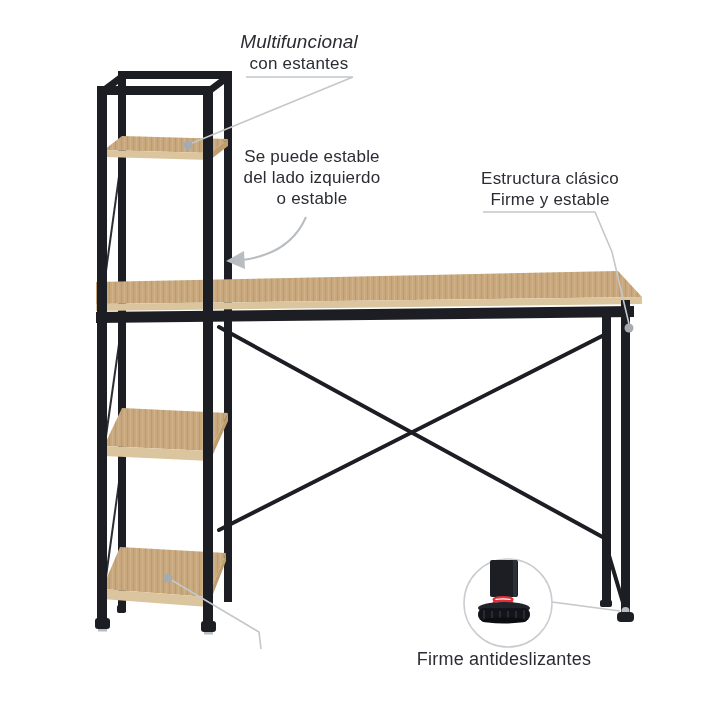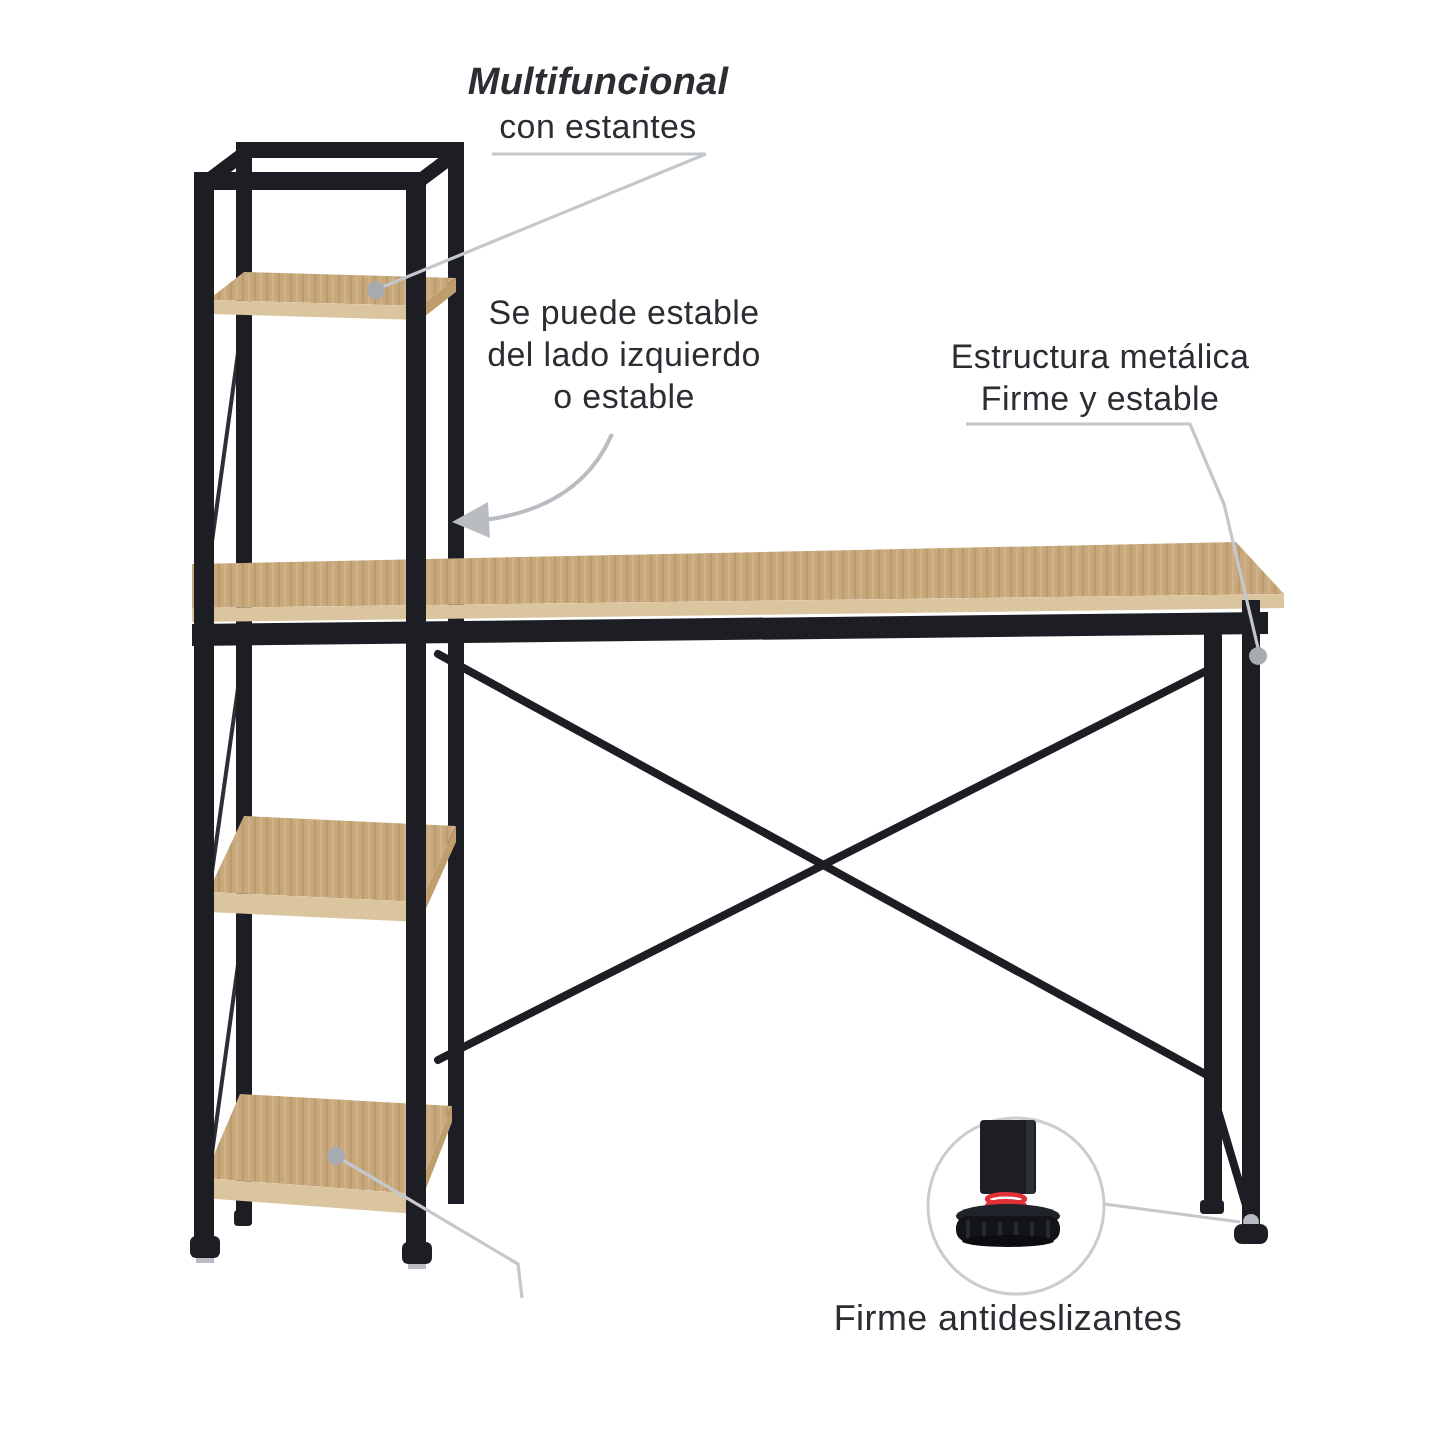--- a/index.html
+++ b/index.html
@@ -29,21 +29,21 @@
   .inset-circle { fill:#ffffff; stroke:var(--inset-border); stroke-width:1.5; }
   .spring  { stroke:var(--spring-red); stroke-width:2.2; fill:none; }
   .knurl   { stroke:#2b2e36; stroke-width:2; opacity:.85; }
 
   
   .label {
     position:absolute; transform:translateX(-50%);
     text-align:center; color:var(--text);
     font-size:17px; line-height:21px; letter-spacing:.2px; white-space:nowrap;
   }
-  .label .big { font-size:19px; line-height:23px; font-weight:700; font-style:italic; letter-spacing:.1px; }
+  .label .big { font-size:19px; line-height:23px; font-weight:400; font-style:italic; letter-spacing:.1px; }
   .b { font-weight:400; }
   .sz18 { font-size:18px; line-height:22px; }
 </style>
 </head>
 <body>
 
 <div class="canvas">
 
   <svg width="720" height="720" viewBox="0 0 720 720">
     <defs>
@@ -159,21 +159,21 @@
     <div>con estantes</div>
   </div>
 
   <div class="label" style="left:312px; top:146px;">
     <div>Se puede estable</div>
     <div><span>del </span><span class="b">lado izquierdo</span></div>
     <div class="b">o estable</div>
   </div>
 
   <div class="label" style="left:550px; top:168px;">
-    <div>Estructura metálica</div>
+    <div>Estructura clásico</div>
     <div class="b">Firme y estable</div>
   </div>
 
 
   <div class="label sz18" style="left:504px; top:648px;">
     <span>Firme antideslizantes</span>
   </div>
 
 </div>
 

